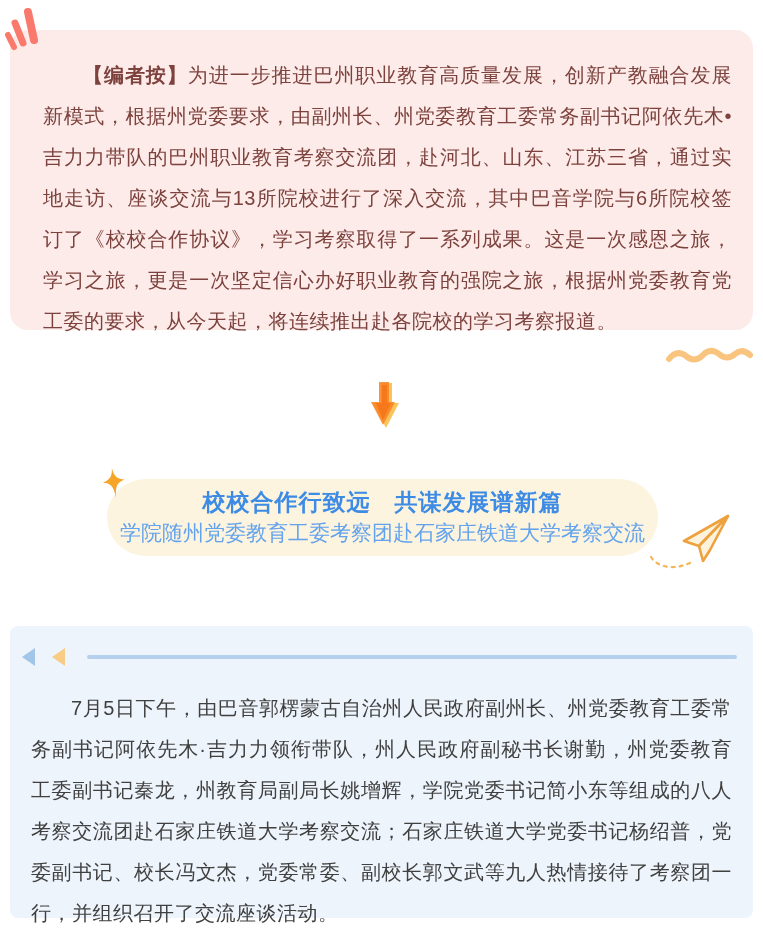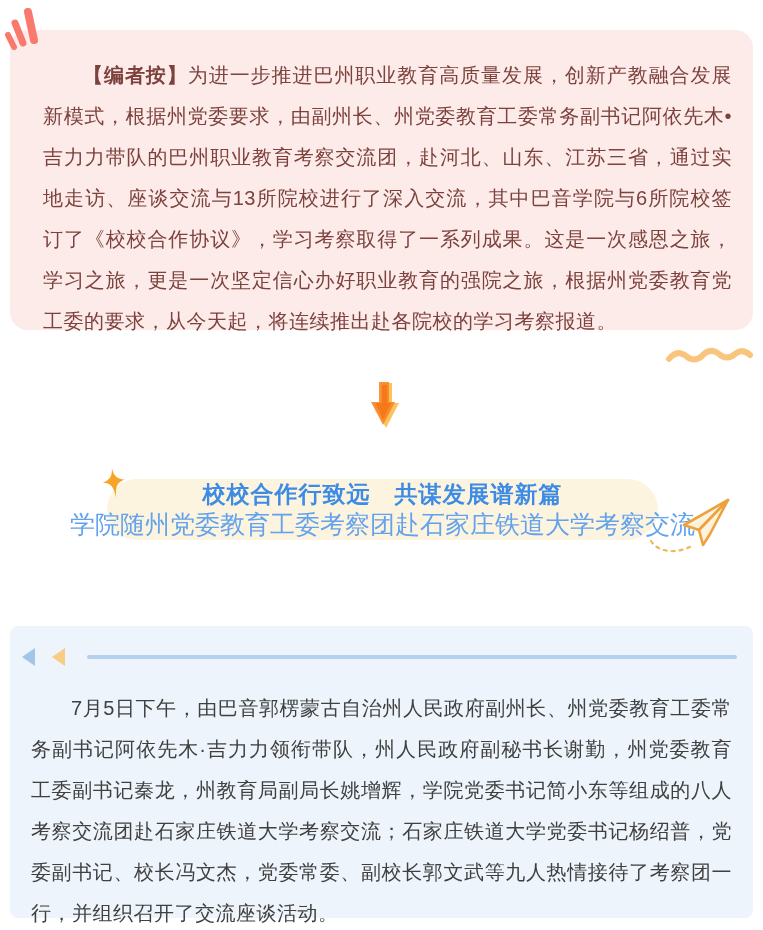--- a/index.html
+++ b/index.html
@@ -31,32 +31,32 @@
   .editor-note b { font-weight:bold; }
   .rays { position:absolute; left:2px; top:2px; }
   .squiggle { position:absolute; left:655px; top:314px; }
 
   
   .down-arrow { position:absolute; left:369px; top:382px; }
 
   
   .title-card {
     position:absolute; left:107px; top:479px;
-    width:551px; height:61px;
+    width:551px; height:77px;
     background:#fcf4df;
     border-radius:40px;
     display:flex; flex-direction:column; align-items:center; justify-content:center;
   }
   .title-card .main-title {
     font-size:23px; font-weight:bold;
     color:#3d8be4; letter-spacing:1px;
     line-height:30px; white-space:pre;
   }
   .title-card .sub-title {
-    font-size:25px; color:#63a2ec;
+    font-size:21px; color:#63a2ec;
     line-height:31px; white-space:nowrap;
   }
   .star { position:absolute; left:-6px; top:-12px; }
   .plane { position:absolute; right:-88px; bottom:-22px; }
 
   
   .article {
     position:absolute; left:10px; top:626px;
     width:743px; height:292px;
     background:#edf4fb;

